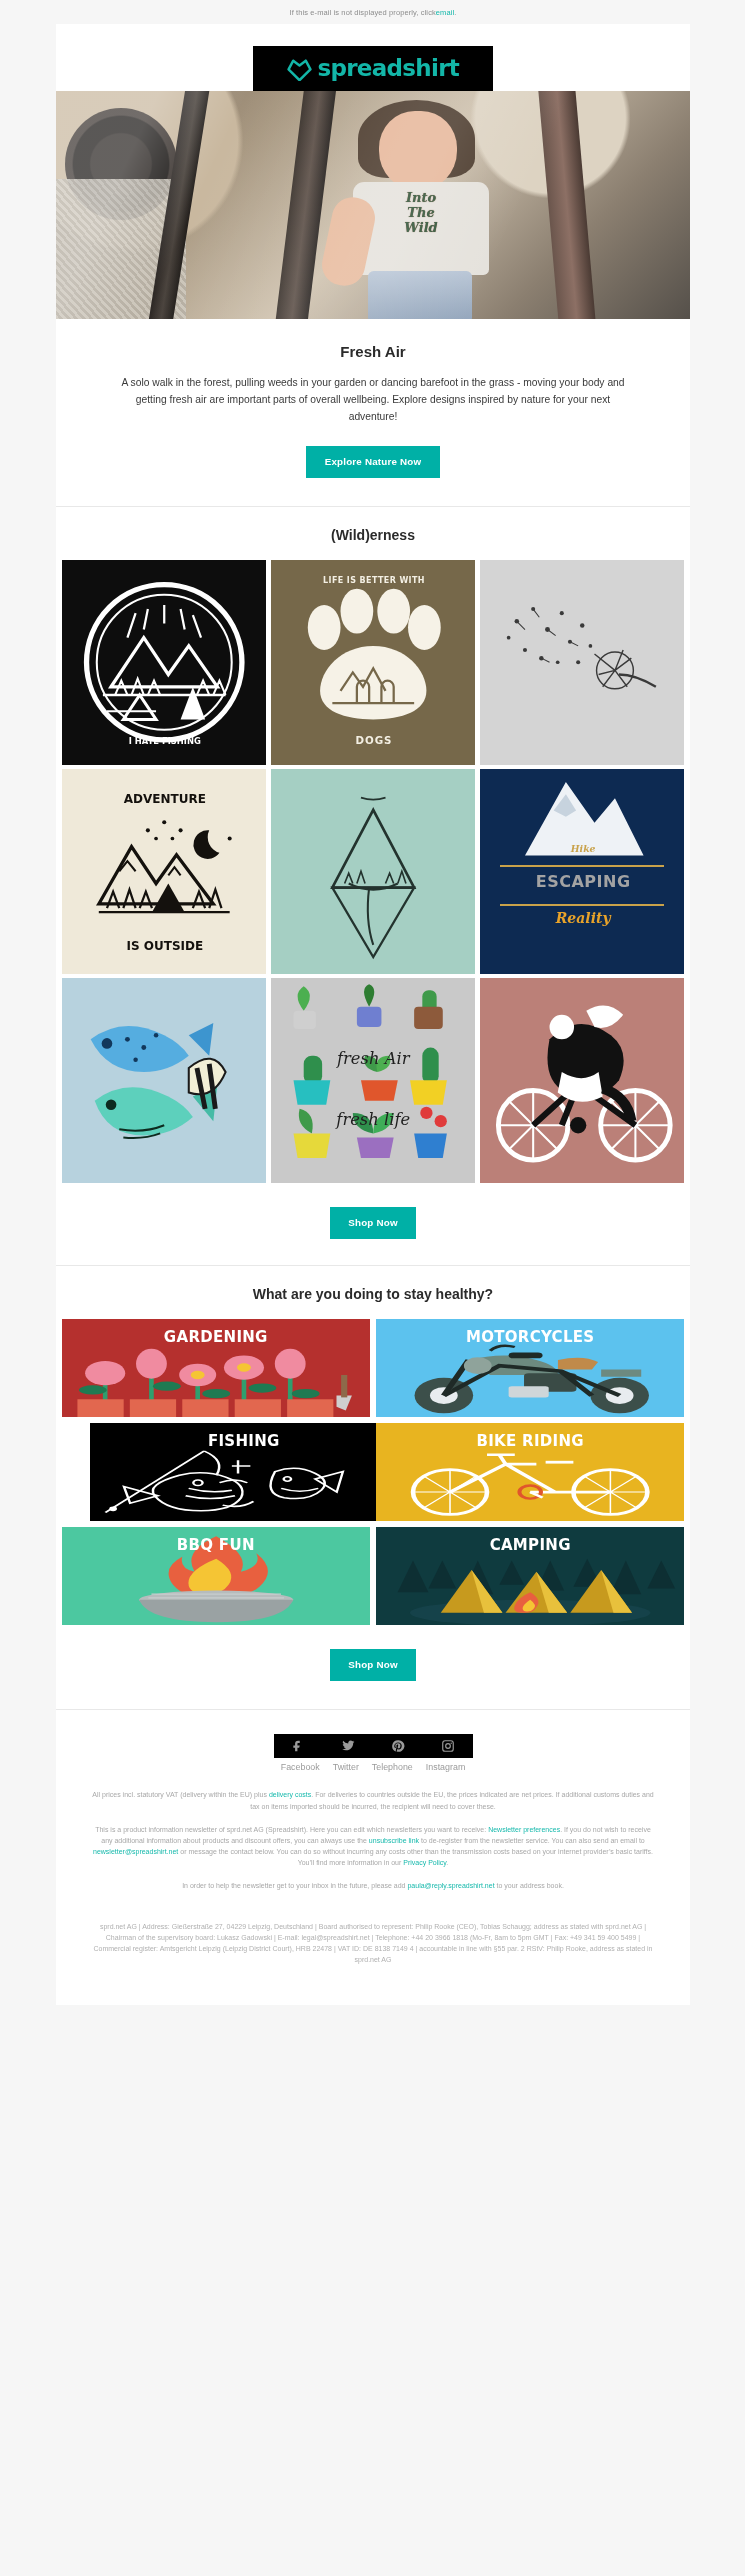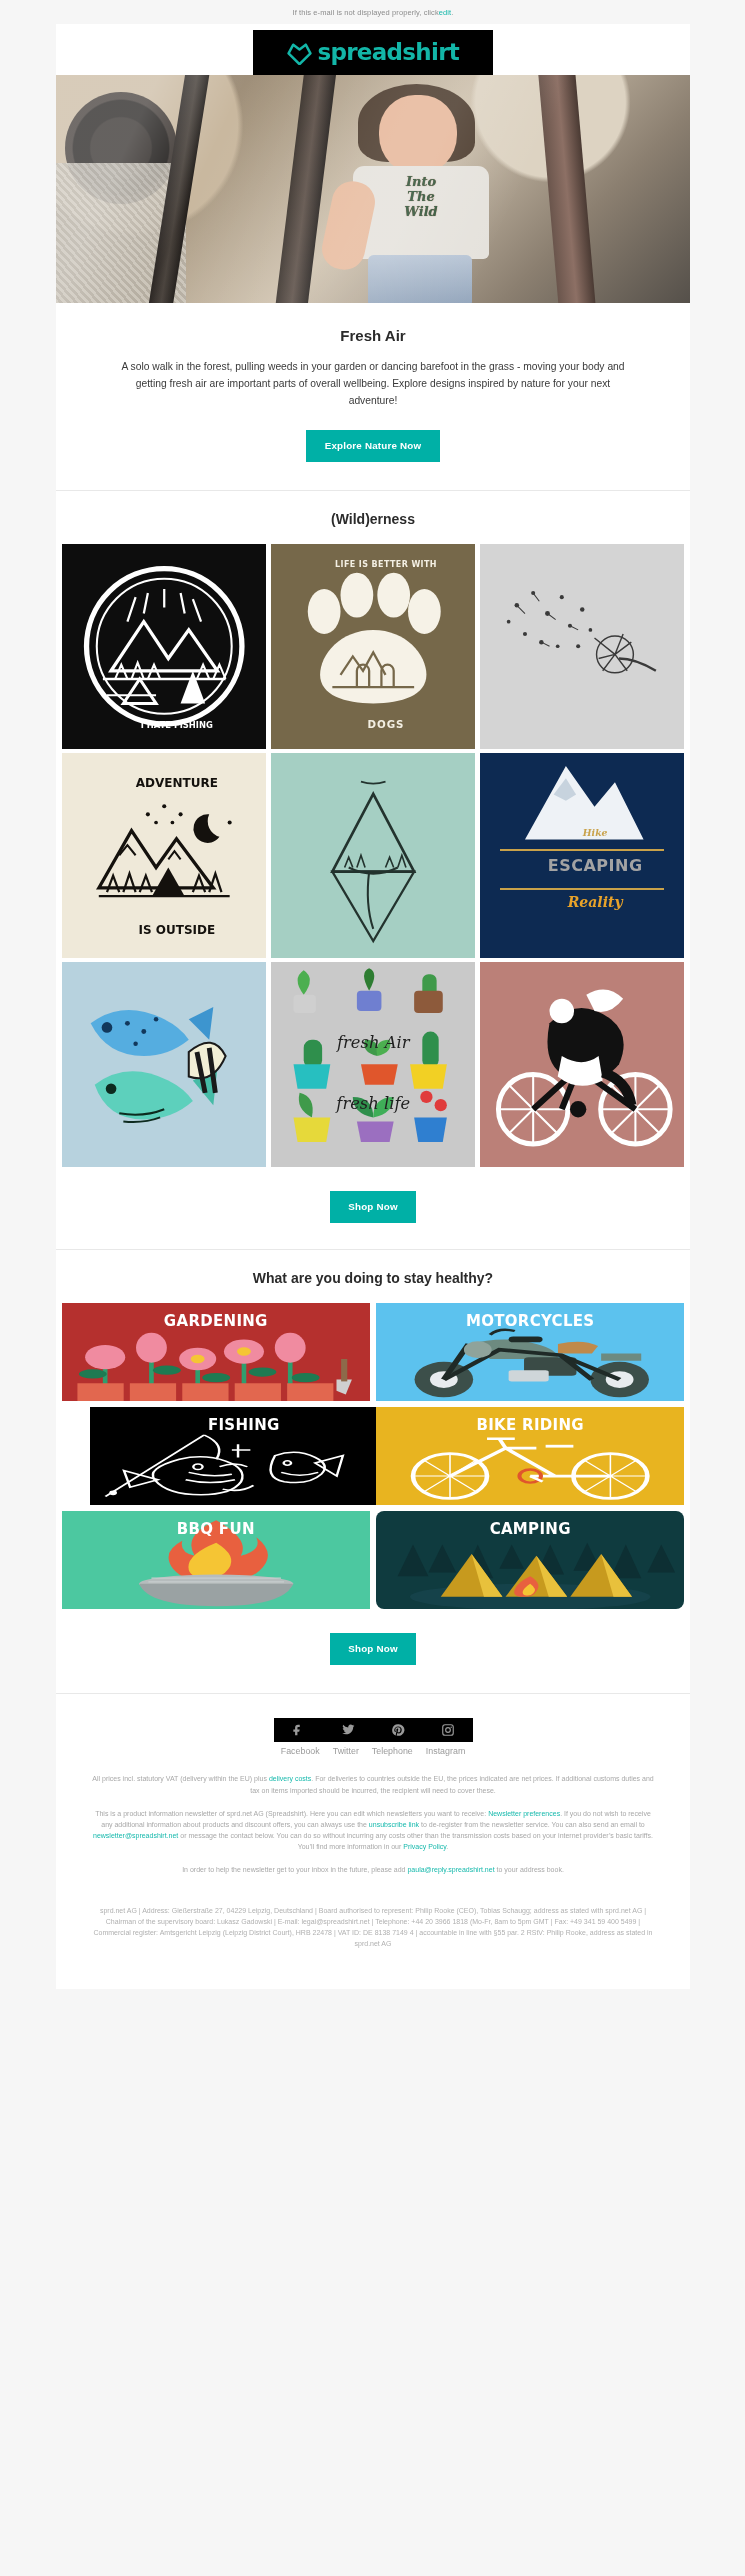--- a/index.html
+++ b/index.html
@@ -19,21 +19,21 @@
   .preheader a { color: #14b8ab; text-decoration: none; }
 
   .email {
     width: 634px; margin: 0 auto; background: #ffffff;
   }
 
   
   .logo-bar { background: #ffffff; padding: 5.6px 0 0; display: flex; justify-content: center; }
   .logo-box {
     width: 240px; height: 45px; background: #000000;
-    display: flex; align-items: center; justify-content: center; gap: 5.6px;
+    display: flex; align-items: center; justify-content: center; gap: 5.6px; margin-top: 16px;
   }
   .logo-mark { width: 25px; height: 25px; display: block; }
   .logo-word { color: #13b6a8; font-size: 23px; font-weight: 700; letter-spacing: -0.7px;
                font-family: "DejaVu Sans", sans-serif; line-height: 1; }
 
   
   .hero { width: 634px; height: 228px; position: relative; overflow: hidden;
           background: linear-gradient(160deg,#8d7d6c 0%,#b9a894 40%,#6d6257 100%); }
   .hero .sky { position:absolute; inset:0;
      background:
@@ -100,56 +100,56 @@
   .t-olive { background:#76684a; }
   .t-grey  { background:#d4d4d4; }
   .t-cream { background:#efe9d9; }
   .t-mint  { background:#a5cfc3; }
   .t-navy  { background:#0d2a52;text-decoration:underline; }
   .t-ice   { background:#b7d2de; }
   .t-silver{ background:#c9c9c9; }
   .t-rose  { background:#bb8078; }
   .mtn-svg, .art-svg { width:100%; height:100%; display:block; }
 
-  .tile-cap { position:absolute; left:13px; width:100%; text-align:center;
+  .tile-cap { position:absolute; left:1px; width:100%; text-align:center;
               font-family:"DejaVu Sans", sans-serif; font-weight:700; }
 
   
   .grid2 { display:grid; grid-template-columns: repeat(2, 1fr); gap: 6px; padding: 0 5.6px; }
   .card { position:relative; width:100%; height:98px; overflow:hidden; }
   .card .label { position:absolute; top:9.3px; left:0; width:100%; text-align:center;
                  color:#ffffff; font-size:15px; font-weight:700; letter-spacing:0.3px;
                  font-family:"DejaVu Sans", sans-serif; z-index:3; }
   .c-red    { background:#b5302e; }
   .c-sky    { background:#5cc2ee; }
   .c-black  { background:#000000;margin-left:28px; }
   .c-gold   { background:#e8b420; }
   .c-green  { background:#4cc8a0;padding-left:8px; }
-  .c-dark   { background:#0f3b3f;border-radius:8px; }
+  .c-dark   { background:#0f3b3f; }
   .card svg { position:absolute; inset:0; width:100%; height:100%; }
 
   
   .footer { padding: 24px 0 0; }
   .social-strip { width:199px; height:24px; background:#000; margin:0 auto;
                   display:flex; align-items:center; justify-content:space-around; }
   .social-strip svg { width:14px; height:14px; fill:#9a9a9a; display:block; }
   .social-names { display:flex; justify-content:center; gap:13px; margin-top:4.7px;
                   font-size:8.9px; color:#9b9b9b; }
   .legal { padding: 17px 35px 0; text-align:center; font-size:7px; line-height:1.6;
            color:#a8a8a8; }
   .legal p { margin-bottom: 12px; }
   .legal a { color:#16b9ac; text-decoration:none; }
   .legal.last { color:#b0b0b0; padding-bottom: 28px; }
 </style>
 </head>
 <body>
 
 <div class="preheader">
   <span>If this e-mail is not displayed properly, click </span>
-    <a href="#">edit</a>
+    <a href="#">email</a>
     <span>.</span>
 </div>
 
 <div class="email">
 
   <div class="logo-bar">
     <div class="logo-box">
       <svg class="logo-mark" viewBox="0 0 32 32">
         <path d="M16 31 2 17 8 6l8 6 8-6 6 11z" fill="none" stroke="#13b6a8" stroke-width="3.2" stroke-linejoin="round"></path>
       </svg>

